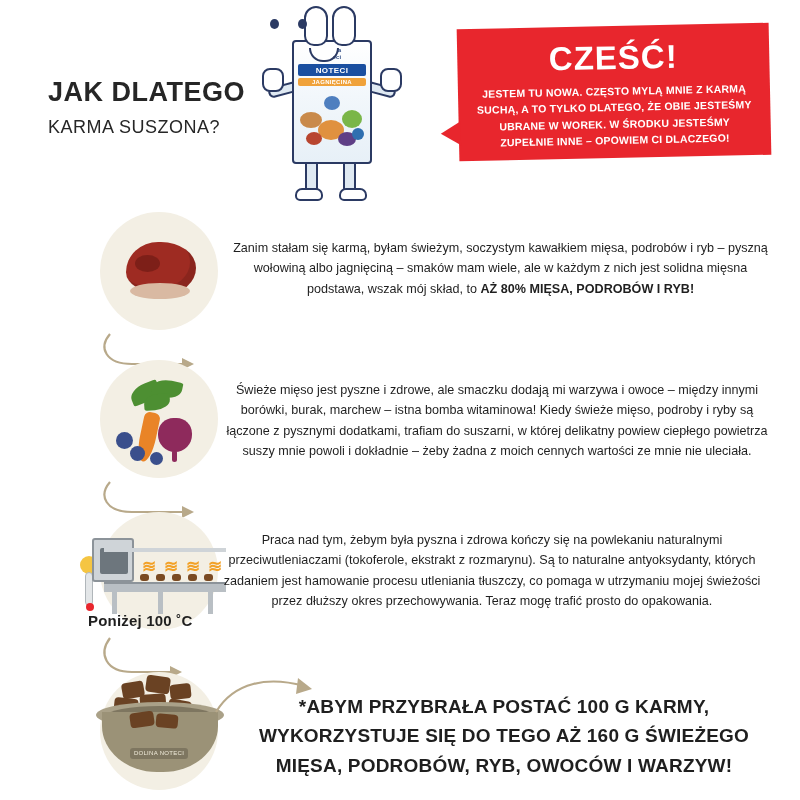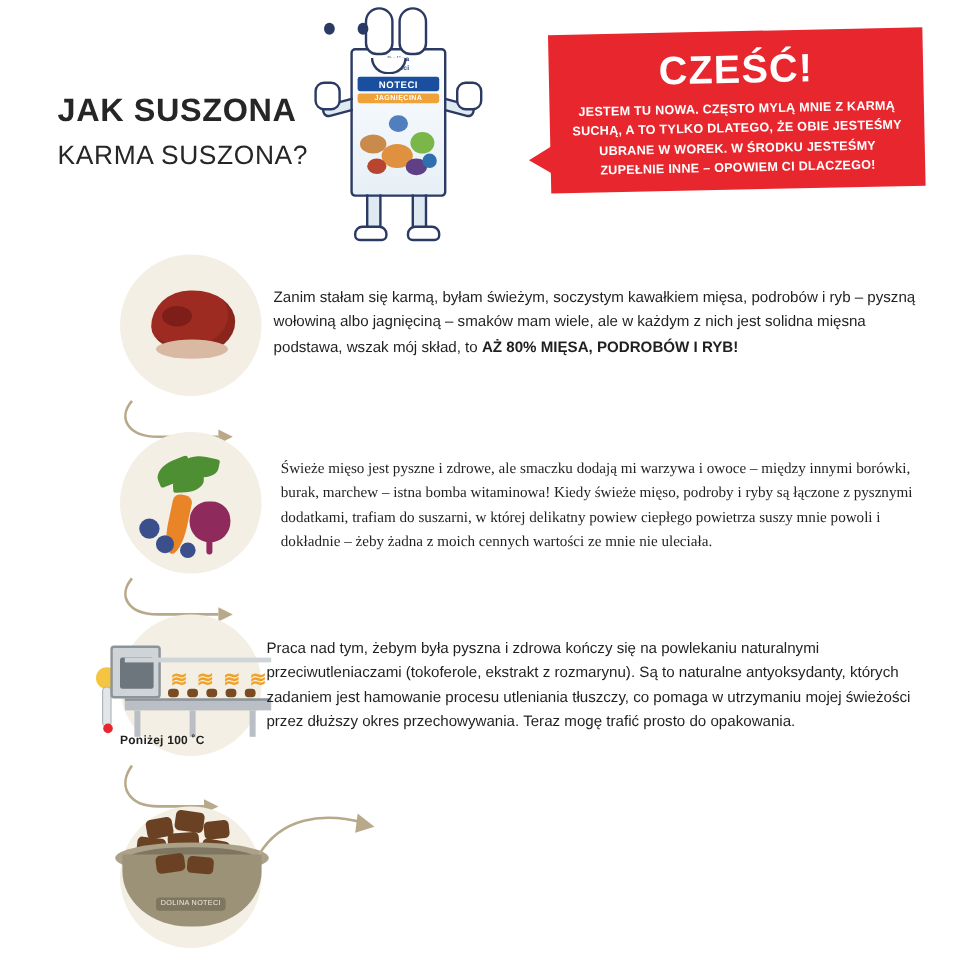--- a/index.html
+++ b/index.html
@@ -22,21 +22,21 @@
     width: 280px;
   }
   .title-line1 {
     font-size: 27px;
     font-weight: bold;
     letter-spacing: 0.5px;
     color: #262626;
     line-height: 1.1;
   }
   .title-line2 {
-    font-size: 22px;
+    font-size: 18px;
     font-weight: normal;
     letter-spacing: 0.5px;
     color: #262626;
     line-height: 1.1;
     margin-top: 10px;
   }
 
   
   .mascot {
     position: absolute;
@@ -327,22 +327,22 @@
     position: absolute; left: 5px; top: 60px;
     width: 8px; height: 34px; background: #e3e6e8;
     border: 1px solid #b0b6ba; border-radius: 4px;
   }
   .dryer .thermo:after {
     content: ""; position: absolute; left: 0px; bottom: -6px;
     width: 8px; height: 8px; background: #e8262d; border-radius: 50%;
   }
   .temp-label {
     position: absolute;
-    left: 100px; top: 612px;
-    font-size: 10px; font-weight: bold; color: #1f1f1f;
+    left: 88px; top: 612px;
+    font-size: 15px; font-weight: bold; color: #1f1f1f;
     letter-spacing: 0.2px;
   }
 
   
   .bowl { position: absolute; left: 96px; top: 672px; width: 128px; height: 118px; }
   .bowl .basin {
     position: absolute; left: 6px; top: 40px;
     width: 116px; height: 60px;
     background: #9b9277;
     border-radius: 0 0 55px 55px / 0 0 46px 46px;
@@ -380,24 +380,24 @@
 
   
   .arrow { position: absolute; }
 
   
   .para {
     position: absolute;
     color: #1f1f1f;
     font-size: 12.6px;
     line-height: 1.62;
-    text-align: left;
+    text-align: center;
   }
   .p1 { left: 228px; top: 238px; width: 545px; }
-  .p2 { left: 234px; top: 380px; width: 552px; font-family: Liberation Serif, serif; }
+  .p2 { left: 221px; top: 380px; width: 552px; }
   .p3 { left: 222px; top: 518px; width: 540px; }
   .p4 { left: 222px; top: 530px; width: 540px; }
   .strongcaps { font-weight: bold; }
 
   
   .footer {
     position: absolute;
     left: 230px; top: 692px;
     width: 548px;
     text-align: center;
@@ -407,21 +407,21 @@
     line-height: 1.55;
     letter-spacing: 0.2px;
   }
 </style>
 </head>
 <body>
 
 <div id="page">
 
   <div class="title-block">
-    <div class="title-line1">JAK SUSZONA</div>
+    <div class="title-line1">JAK DLATEGO</div>
     <div class="title-line2">KARMA SUSZONA?</div>
   </div>
 
   <div class="mascot">
     <div class="legs">
       <div class="leg l"></div>
       <div class="leg r"></div>
       <div class="shoe l"></div>
       <div class="shoe r"></div>
     </div>
@@ -532,19 +532,20 @@
     <div class="chunk k5"></div>
     <div class="chunk k6"></div>
     <div class="rim"></div>
     <div class="inner"></div>
     <div class="basin"></div>
     <div class="chunk k7"></div>
     <div class="chunk k8"></div>
     <div class="logo-strip">DOLINA NOTECI</div>
   </div>
 
+  <div class="footer">*ABYM PRZYBRAŁA POSTAĆ 100 G KARMY, WYKORZYSTUJE SIĘ DO TEGO AŻ 160 G ŚWIEŻEGO MIĘSA, PODROBÓW, RYB, OWOCÓW I WARZYW!</div>
 
   <svg class="arrow" style="left:212px; top:672px;" width="110" height="44" viewBox="0 0 110 44">
     <path d="M4 40 C 22 10, 56 4, 92 14" fill="none" stroke="#b8a98a" stroke-width="2.2"></path>
     <polygon points="86,6 100,17 84,22" fill="#b8a98a"></polygon>
   </svg>
 
 </div>
 
 </body></html>

